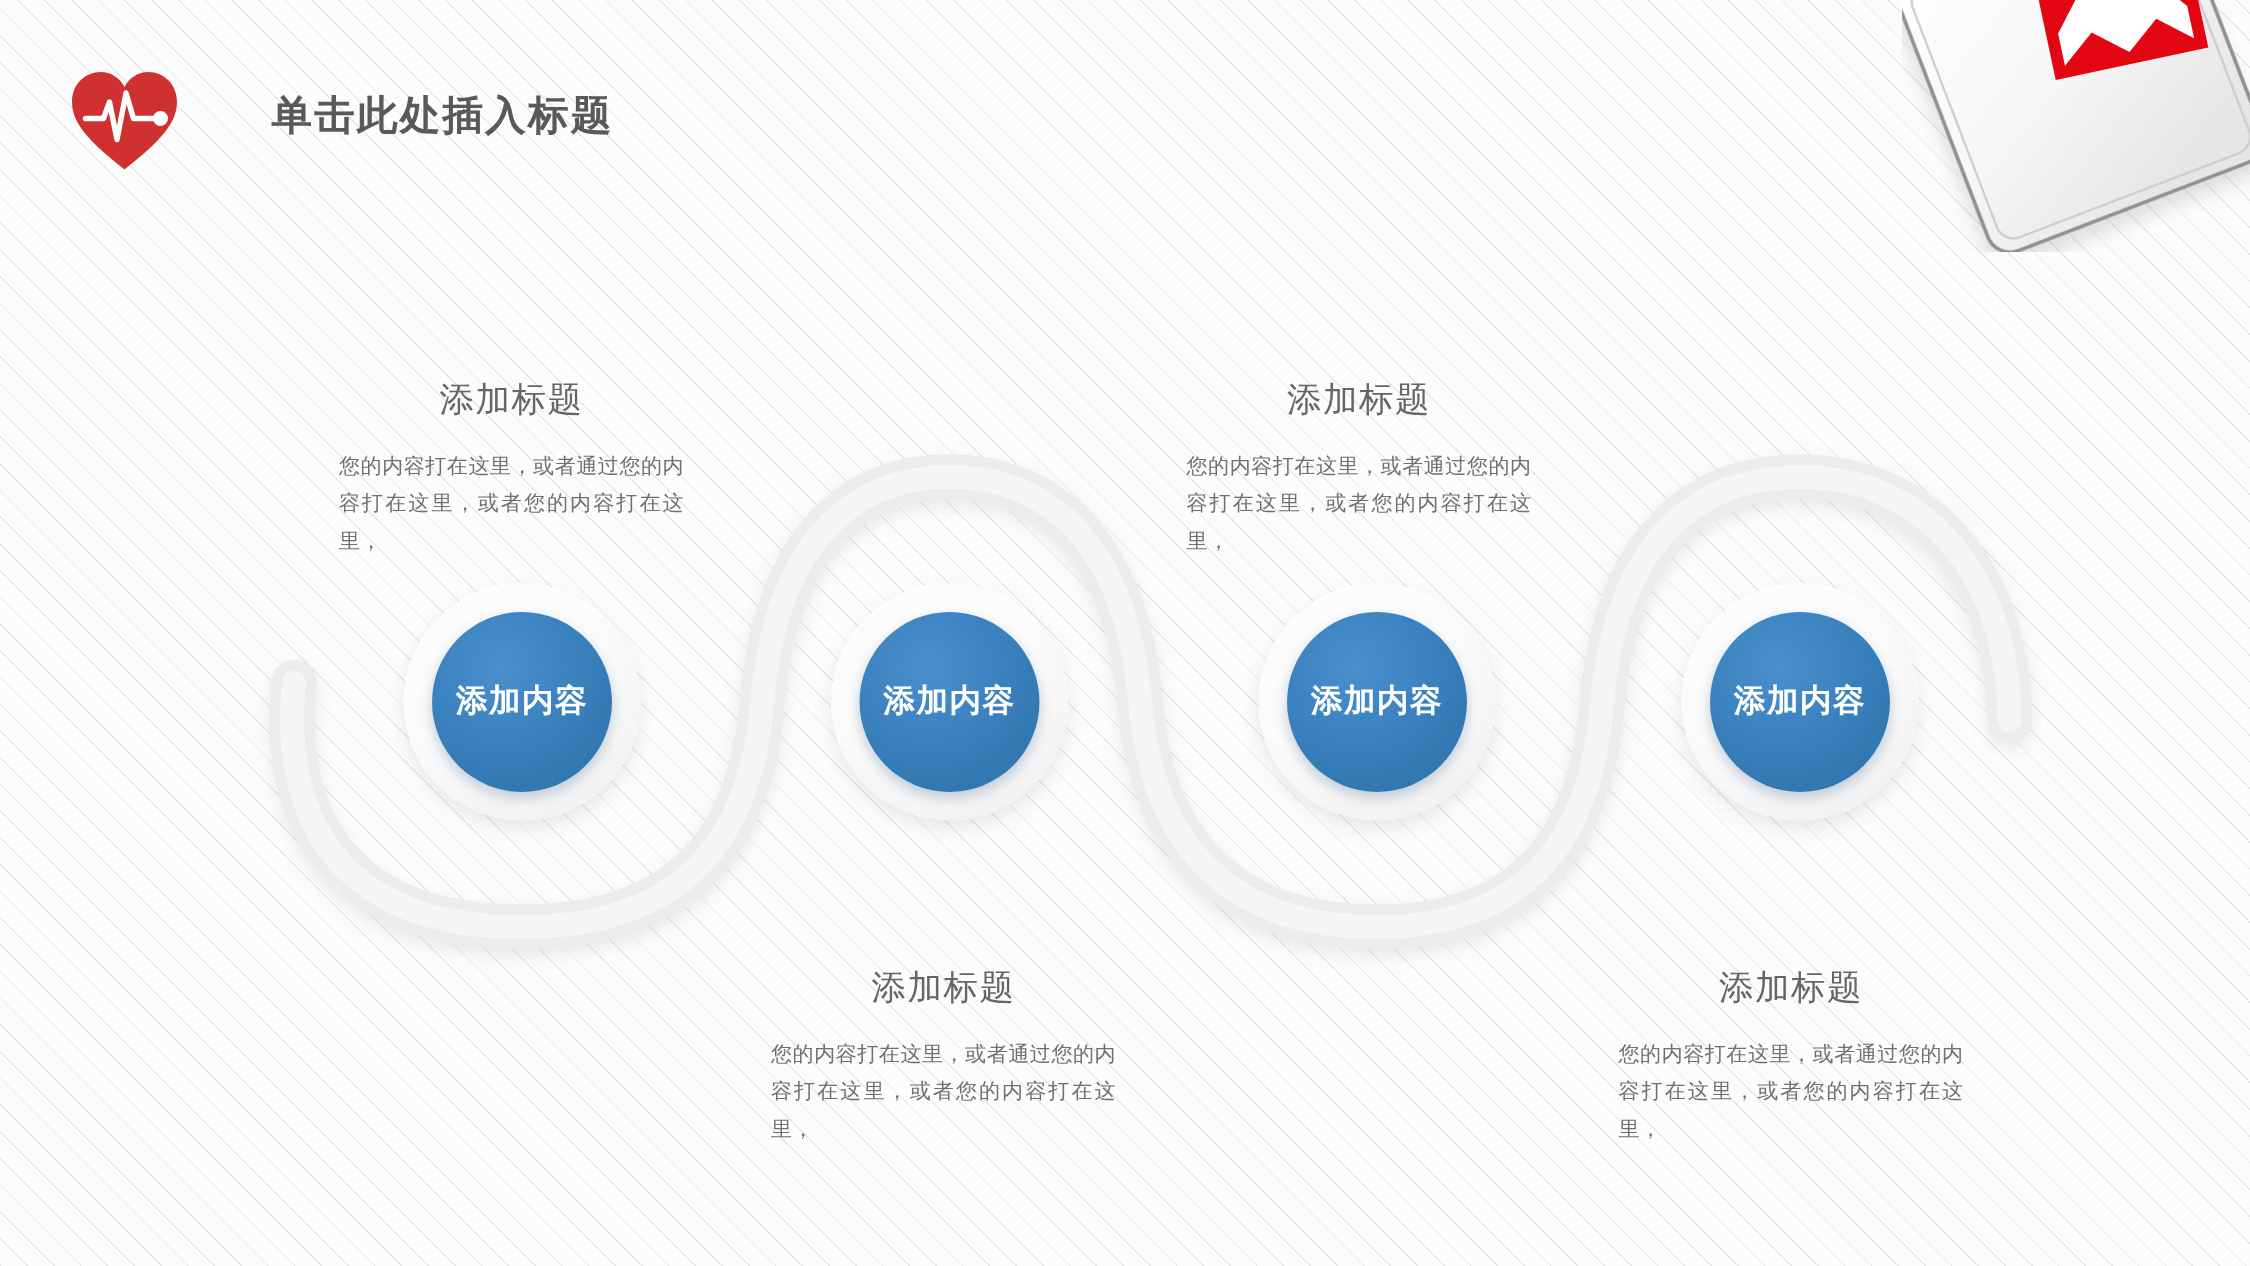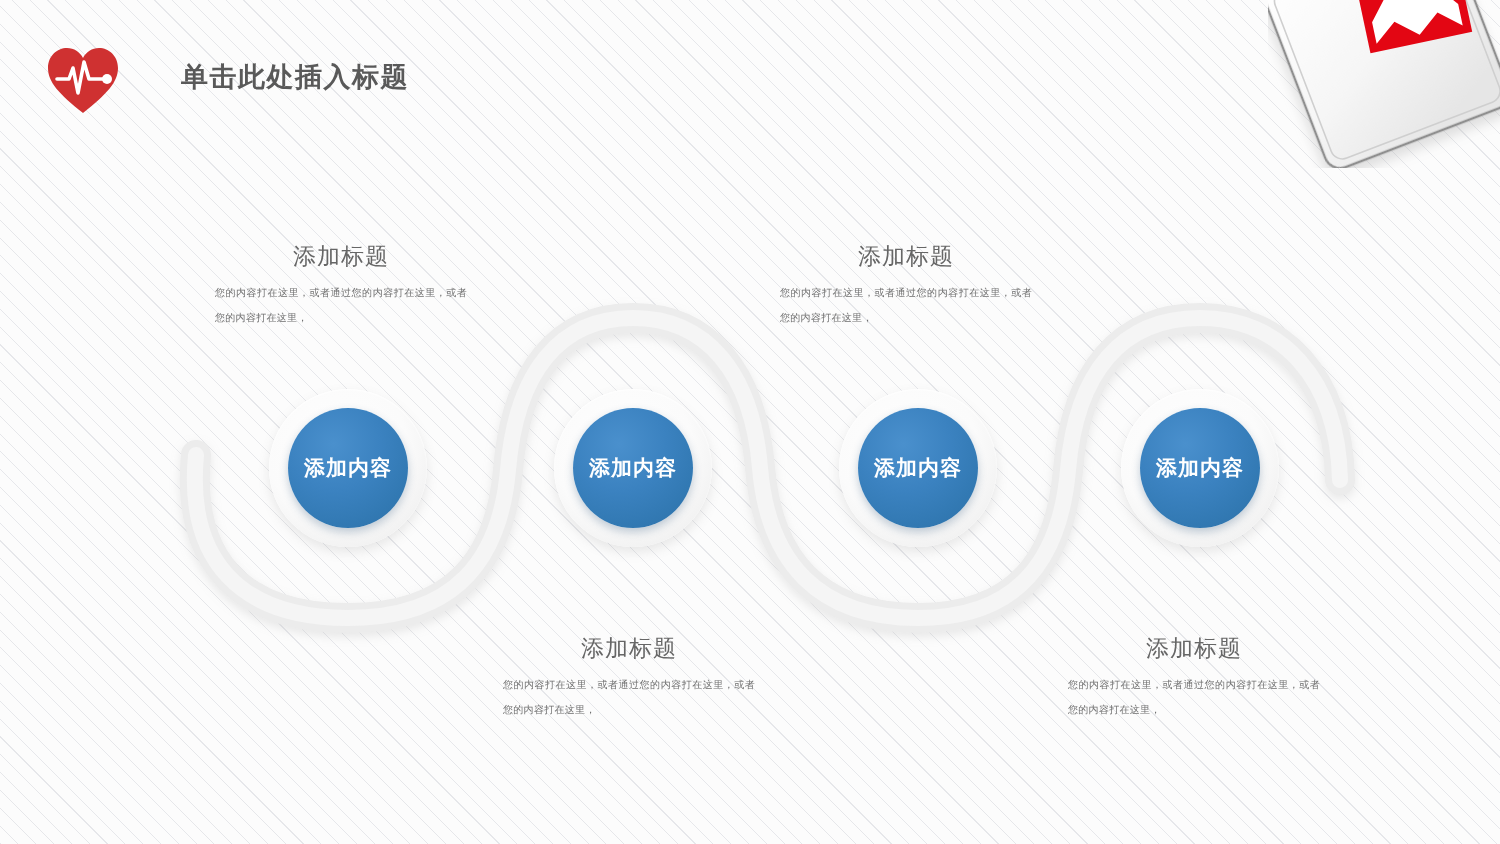--- a/index.html
+++ b/index.html
@@ -54,25 +54,25 @@
     line-height:26px;letter-spacing:1px;text-align:center;
   }
   #node-1{left:269px;top:389px;}
   #node-2{left:554px;top:389px;}
   #node-3{left:839px;top:389px;}
   #node-4{left:1121px;top:389px;}
   
   .textblock{position:absolute;width:262px;}
   .textblock .tb-title{
     font-size:23px;color:#666666;line-height:32px;
-    margin:6px 0 8px 0;letter-spacing:1px;
+    margin:16px 0 8px 0;letter-spacing:1px;
   }
   .textblock .tb-body{
-    font-size:10px;color:#6f6f6f;line-height:25px;
-    letter-spacing:0.3px;margin:5px;text-align:justify;
+    font-size:14px;color:#6f6f6f;line-height:25px;
+    letter-spacing:0.3px;margin:16px;text-align:justify;
   }
   .tb-above .tb-title{text-align:center;}
   .tb-below .tb-title{text-align:center;}
   #tb-1{left:210px;top:234px;}
   #tb-2{left:498px;top:626px;}
   #tb-3{left:775px;top:234px;}
   #tb-4{left:1063px;top:626px;}
 </style>
 </head>
 <body>

